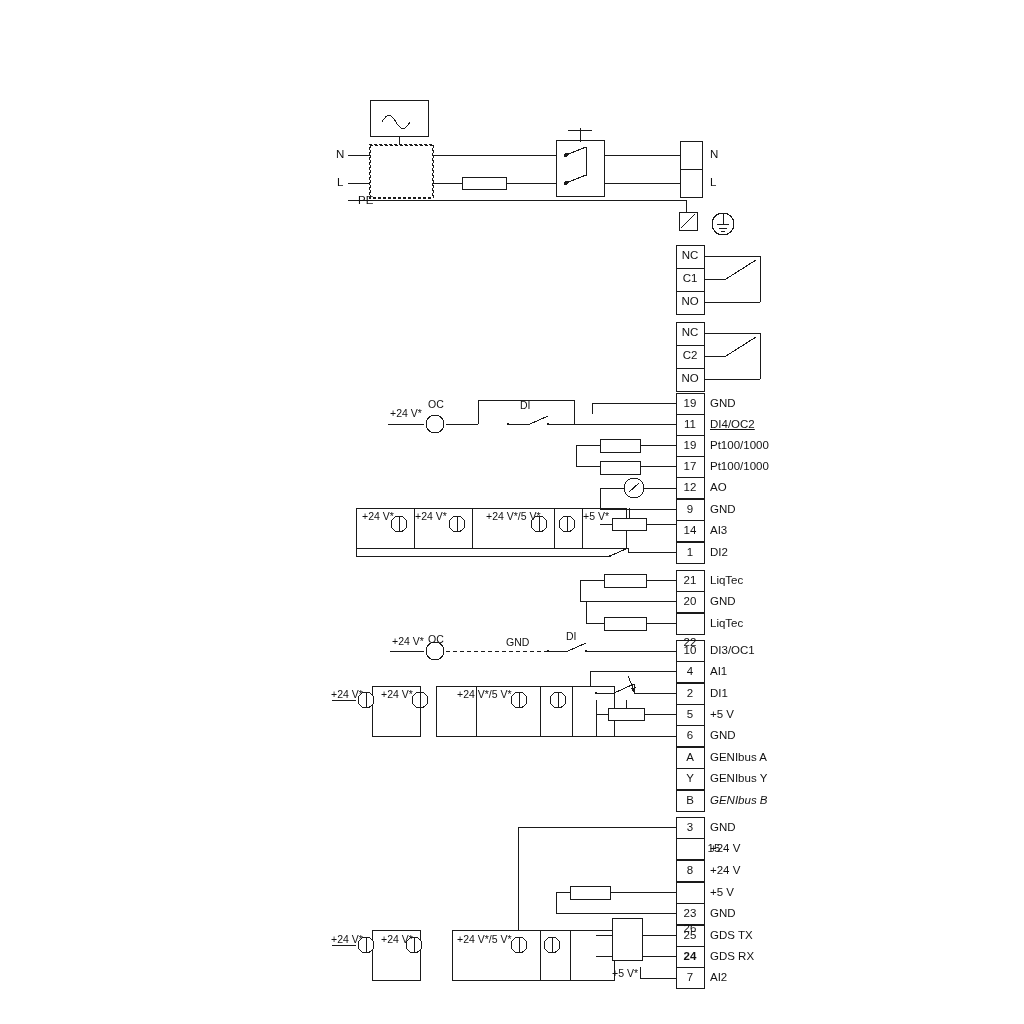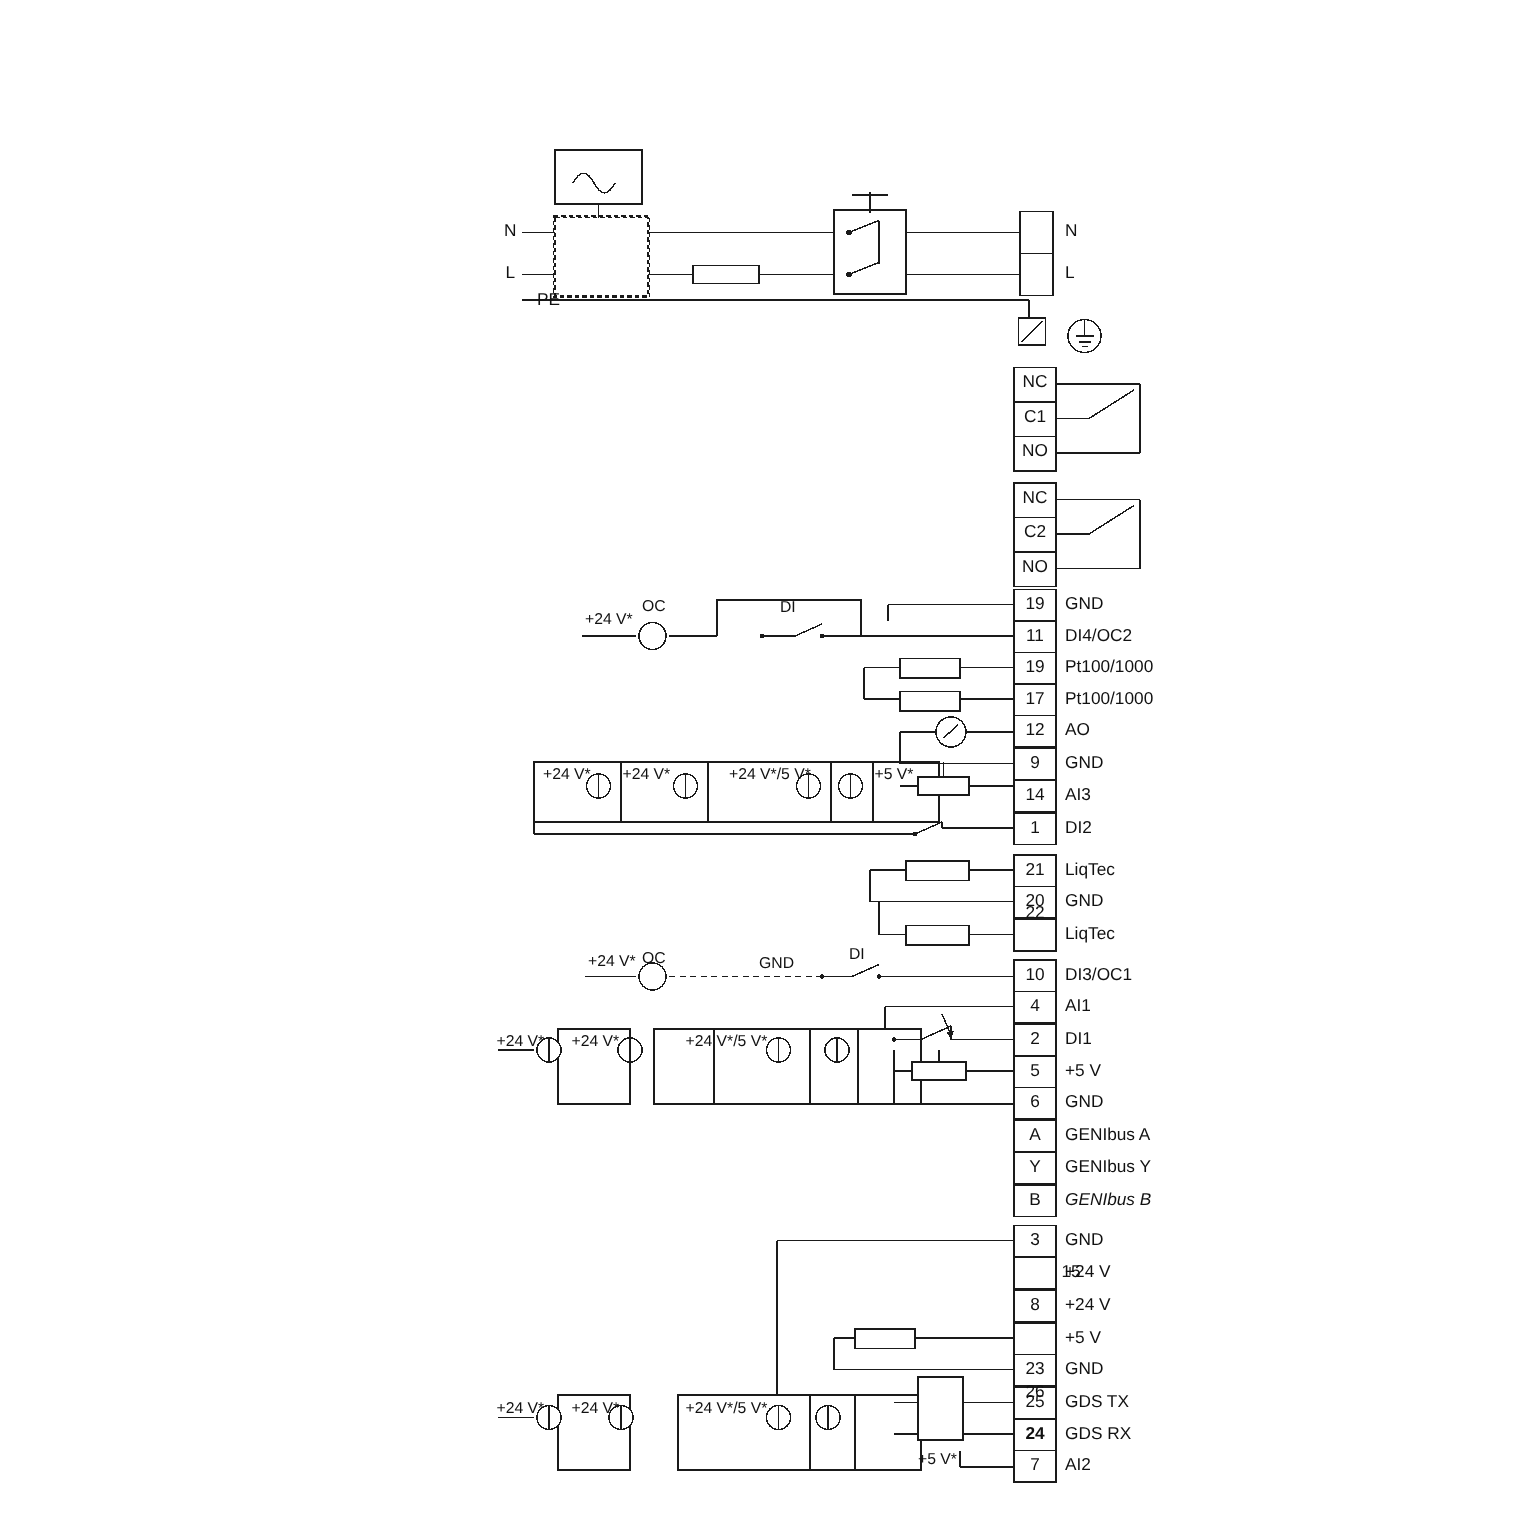--- a/index.html
+++ b/index.html
@@ -273,39 +273,39 @@
   <div class="term-num" style="left:676px;top:272px;width:28px;">C1</div>
   <div class="term-num" style="left:676px;top:295px;width:28px;">NO</div>
 
   <div class="term-num" style="left:676px;top:326px;width:28px;">NC</div>
   <div class="term-num" style="left:676px;top:349px;width:28px;">C2</div>
   <div class="term-num" style="left:676px;top:372px;width:28px;">NO</div>
 
   <div class="term-num" style="left:676px;top:397px;width:28px;">19</div>
   <div class="term-label" style="left:710px;top:397px;">GND</div>
   <div class="term-num" style="left:676px;top:418px;width:28px;">11</div>
-  <div class="term-label" style="left:710px;top:418px;">DI4/OC2</div>
+  <div class="term-label" style="left:710px;top:418px;text-decoration:underline;">DI4/OC2</div>
   <div class="term-num" style="left:676px;top:439px;width:28px;">19</div>
   <div class="term-label" style="left:710px;top:439px;">Pt100/1000</div>
   <div class="term-num" style="left:676px;top:460px;width:28px;">17</div>
   <div class="term-label" style="left:710px;top:460px;">Pt100/1000</div>
   <div class="term-num" style="left:676px;top:481px;width:28px;">12</div>
   <div class="term-label" style="left:710px;top:481px;">AO</div>
   <div class="term-num" style="left:676px;top:503px;width:28px;">9</div>
   <div class="term-label" style="left:710px;top:503px;">GND</div>
   <div class="term-num" style="left:676px;top:524px;width:28px;">14</div>
   <div class="term-label" style="left:710px;top:524px;">AI3</div>
   <div class="term-num" style="left:676px;top:546px;width:28px;">1</div>
   <div class="term-label" style="left:710px;top:546px;">DI2</div>
 
   <div class="term-num" style="left:676px;top:574px;width:28px;">21</div>
   <div class="term-label" style="left:710px;top:574px;">LiqTec</div>
   <div class="term-num" style="left:676px;top:595px;width:28px;">20</div>
   <div class="term-label" style="left:710px;top:595px;">GND</div>
-  <div class="term-num" style="left:676px;top:603px;width:28px;">22</div>
+  <div class="term-num" style="left:676px;top:636px;width:28px;">22</div>
   <div class="term-label" style="left:710px;top:617px;">LiqTec</div>
   <div class="term-num" style="left:676px;top:644px;width:28px;">10</div>
   <div class="term-label" style="left:710px;top:644px;">DI3/OC1</div>
   <div class="term-num" style="left:676px;top:665px;width:28px;">4</div>
   <div class="term-label" style="left:710px;top:665px;">AI1</div>
   <div class="term-num" style="left:676px;top:687px;width:28px;">2</div>
   <div class="term-label" style="left:710px;top:687px;">DI1</div>
   <div class="term-num" style="left:676px;top:708px;width:28px;">5</div>
   <div class="term-label" style="left:710px;top:708px;">+5 V</div>
   <div class="term-num" style="left:676px;top:729px;width:28px;">6</div>

